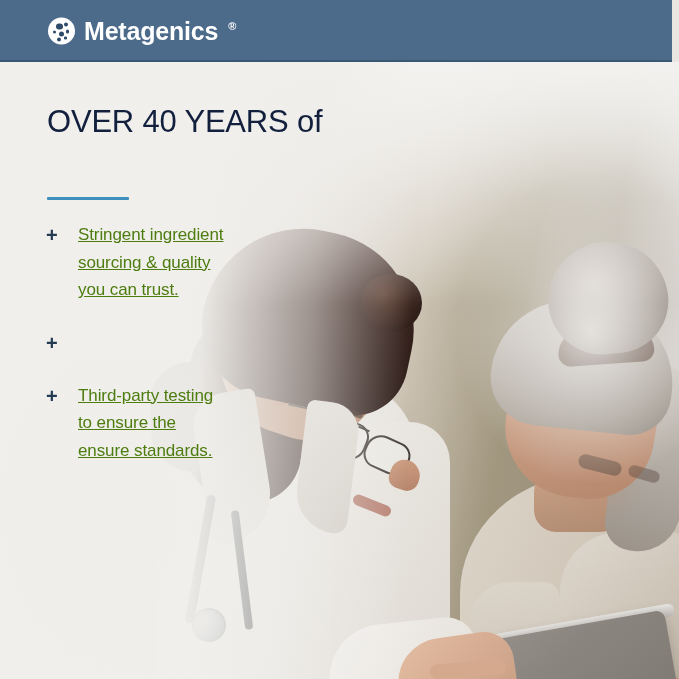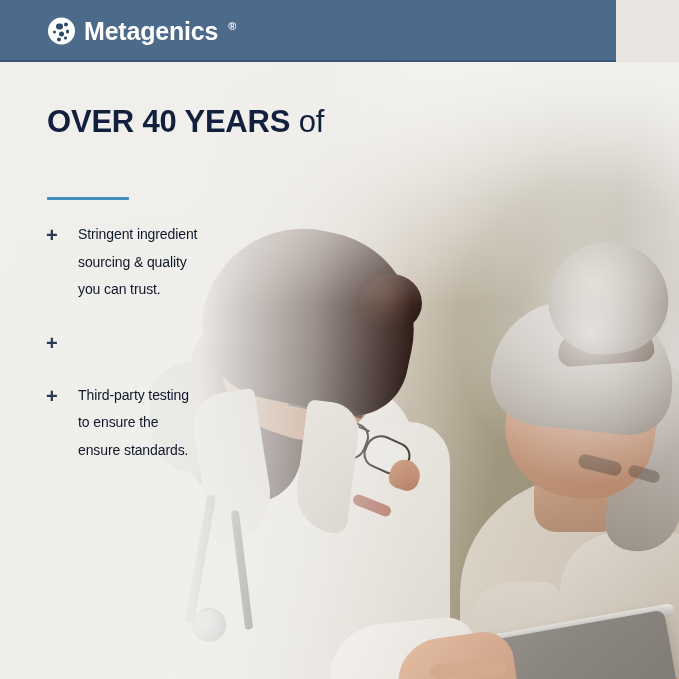--- a/index.html
+++ b/index.html
@@ -17,21 +17,21 @@
     height: 679px;
     overflow: hidden;
     background: #e9e6e1;
   }
 
   
   .header-bar {
     position: absolute;
     left: 0;
     top: 0;
-    width: 616px;
+    width: 672px;
     height: 62px;
     background: #4c6b8a;
     z-index: 40;
   }
   .header-bar::after {
     content: "";
     position: absolute;
     left: 0; right: 0; bottom: 0;
     height: 2px;
     background: rgba(30,48,68,0.35);
@@ -425,21 +425,21 @@
   .headline {
     position: absolute;
     left: 47px;
     top: 41px;
     line-height: 1.21;
     color: #12203e;
     letter-spacing: -0.2px;
   }
   .headline .line1 { font-size: 31px; white-space: nowrap; }
   .headline .line2 { font-size: 31px; white-space: nowrap; }
-  .hl-strong { font-weight: bold; }
+  .hl-strong { font-weight: normal; }
   .hl-light  { font-weight: normal; }
 
   .rule {
     position: absolute;
     left: 47px;
     top: 135px;
     width: 82px;
     height: 3px;
     background: #3e8fbe;
     border-radius: 1px;
@@ -461,25 +461,26 @@
     flex: none;
     width: 32px;
     color: #233a52;
     font-size: 20px;
     font-weight: bold;
     line-height: 28px;
     text-align: left;
     padding-left: 2px;
   }
   .bullet-text {
-    color: #0f172a;
-    font-size: 14px;
+    color: #4d7c0f;
+    font-size: 17px;
     line-height: 27.5px;
     white-space: pre-line;
     letter-spacing: -0.1px;
+    text-decoration: underline;
   }
 </style>
 </head>
 <body>
 
 <div id="ad-card">
 
   <div class="bg-stage">
     <div class="photo photo-inner">
       <div class="doc-coat"></div>

